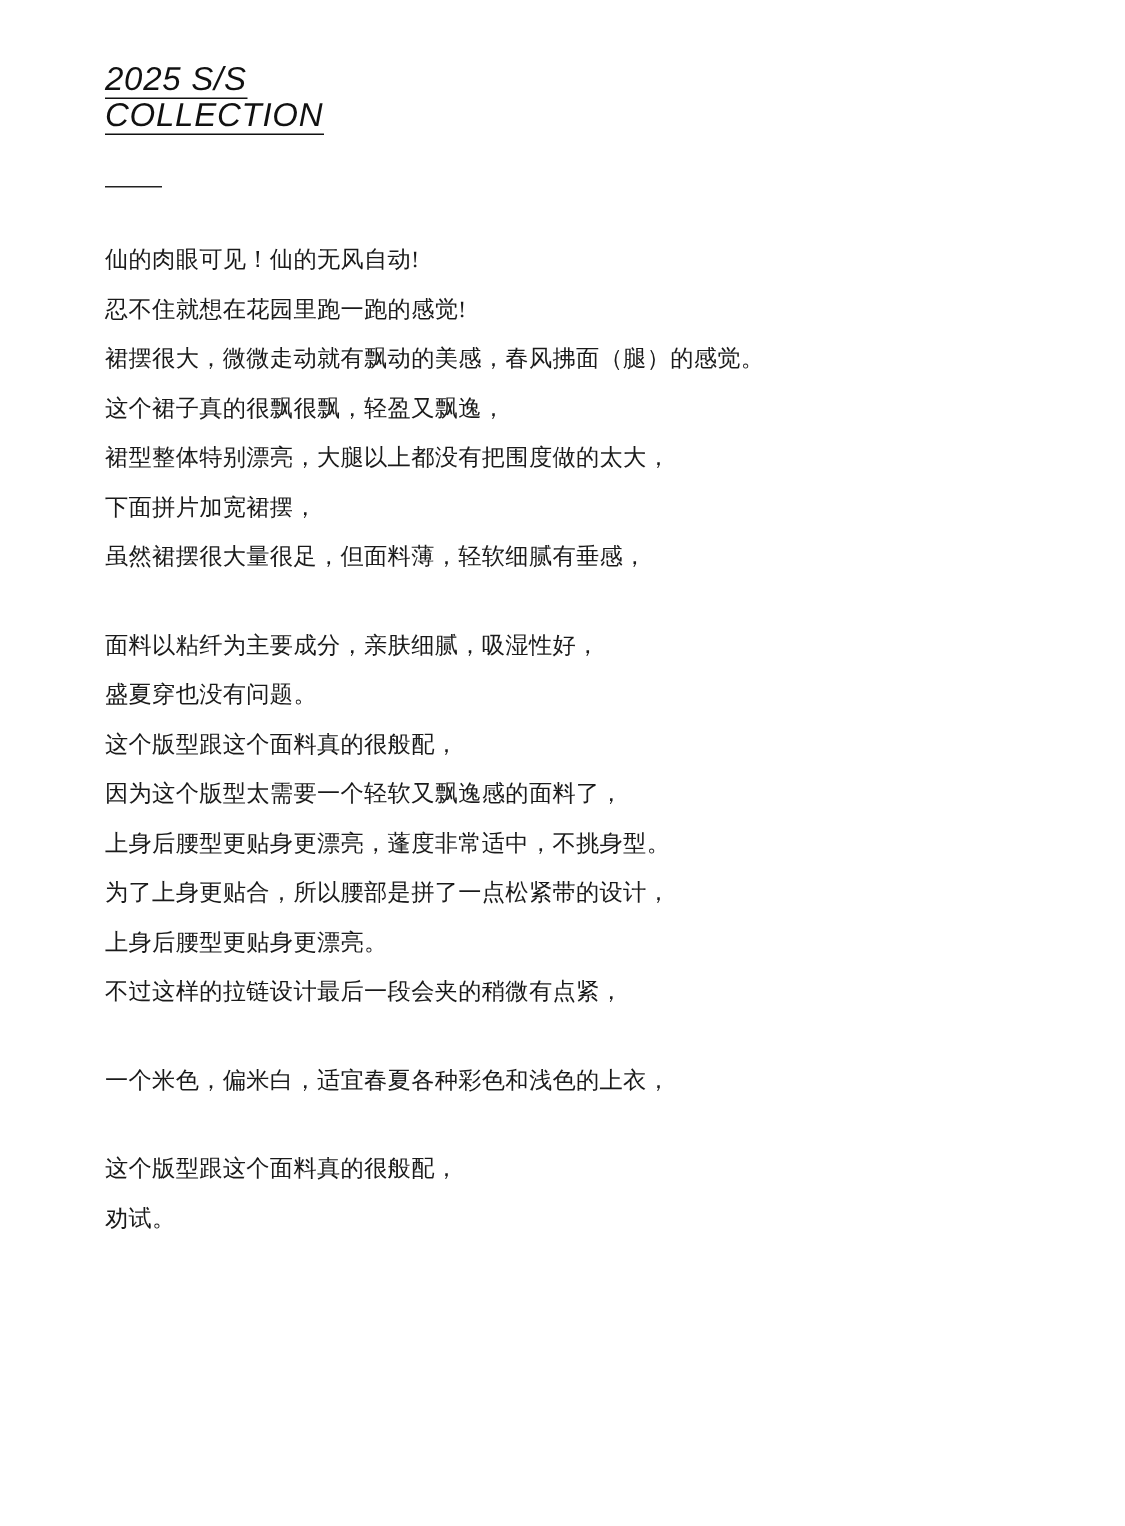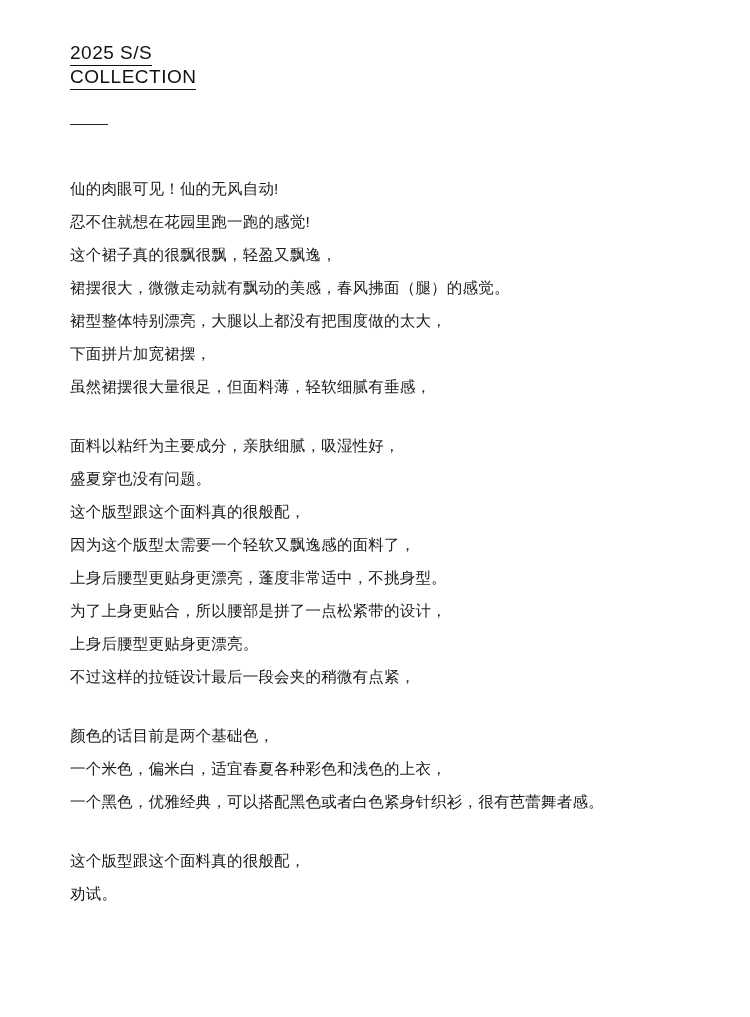--- a/index.html
+++ b/index.html
@@ -20,37 +20,39 @@
     box-sizing: border-box;
     padding: 36px 62px 0 70px;
     position: relative;
     background: #fff;
   }
   .title-block {
     margin-top: 6px;
     margin-bottom: 0;
   }
   .title-line {
-    font-size: 19px;
+    font-size: 22px;
     line-height: 22px;
     font-weight: 400;
     letter-spacing: 0.5px;
     color: #111;
     display: inline-block;
     border-bottom: 1.5px solid #111;
     padding-bottom: 1px;
+    font-style: italic;
   }
   .rule {
     margin-top: 34px;
     width: 38px;
     height: 0;
     border-top: 1.6px solid #222;
   }
   .body-text {
-    margin-top: 47px;
+    margin-top: 32px;
+    font-family: Liberation Serif, serif;
   }
   .para {
     margin: 0 0 26px 0;
   }
   .para:last-child {
     margin-bottom: 0;
   }
   .line {
     font-size: 15.5px;
     line-height: 33px;
@@ -70,42 +72,40 @@
     <div class="title-line">COLLECTION</div>
   </div>
 
   <div class="rule"></div>
 
   <div class="body-text">
 
     <div class="para">
       <div class="line">仙的肉眼可见！仙的无风自动!</div>
       <div class="line">忍不住就想在花园里跑一跑的感觉!</div>
+      <div class="line">裙摆很大，微微走动就有飘动的美感，春风拂面（腿）的感觉。</div>
       <div class="line">这个裙子真的很飘很飘，轻盈又飘逸，</div>
-      <div class="line">裙摆很大，微微走动就有飘动的美感，春风拂面（腿）的感觉。</div>
       <div class="line">裙型整体特别漂亮，大腿以上都没有把围度做的太大，</div>
       <div class="line">下面拼片加宽裙摆，</div>
       <div class="line">虽然裙摆很大量很足，但面料薄，轻软细腻有垂感，</div>
     </div>
 
     <div class="para">
       <div class="line">面料以粘纤为主要成分，亲肤细腻，吸湿性好，</div>
       <div class="line">盛夏穿也没有问题。</div>
       <div class="line">这个版型跟这个面料真的很般配，</div>
       <div class="line">因为这个版型太需要一个轻软又飘逸感的面料了，</div>
       <div class="line">上身后腰型更贴身更漂亮，蓬度非常适中，不挑身型。</div>
       <div class="line">为了上身更贴合，所以腰部是拼了一点松紧带的设计，</div>
       <div class="line">上身后腰型更贴身更漂亮。</div>
       <div class="line">不过这样的拉链设计最后一段会夹的稍微有点紧，</div>
     </div>
 
     <div class="para">
-      <div class="line">颜色的话目前是两个基础色，</div>
       <div class="line">一个米色，偏米白，适宜春夏各种彩色和浅色的上衣，</div>
-      <div class="line">一个黑色，优雅经典，可以搭配黑色或者白色紧身针织衫，很有芭蕾舞者感。</div>
     </div>
 
     <div class="para">
       <div class="line">这个版型跟这个面料真的很般配，</div>
       <div class="line">劝试。</div>
     </div>
 
   </div>
 </div>
 

